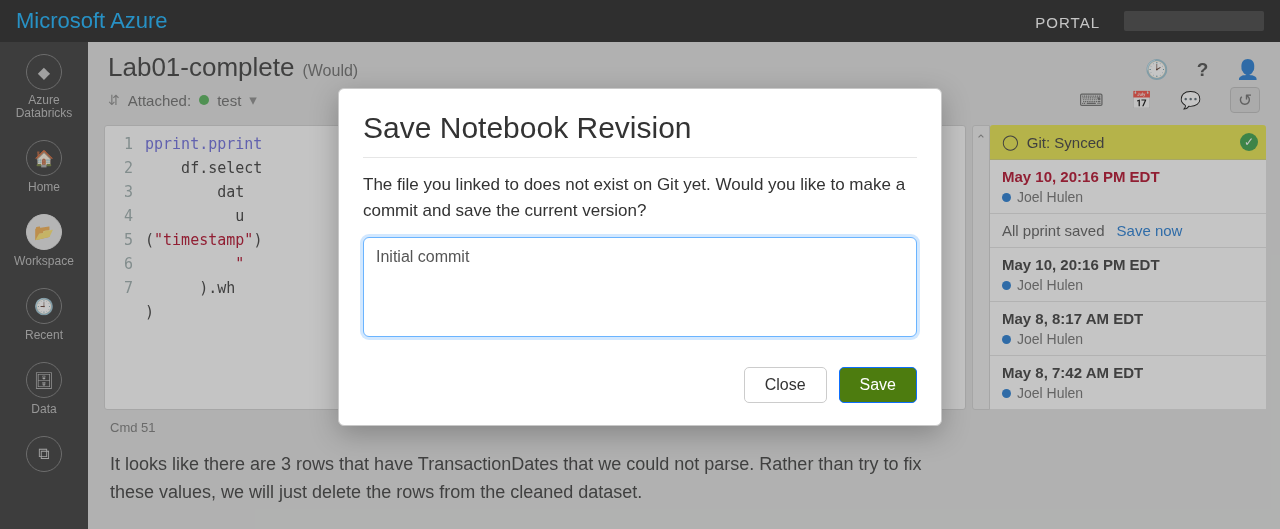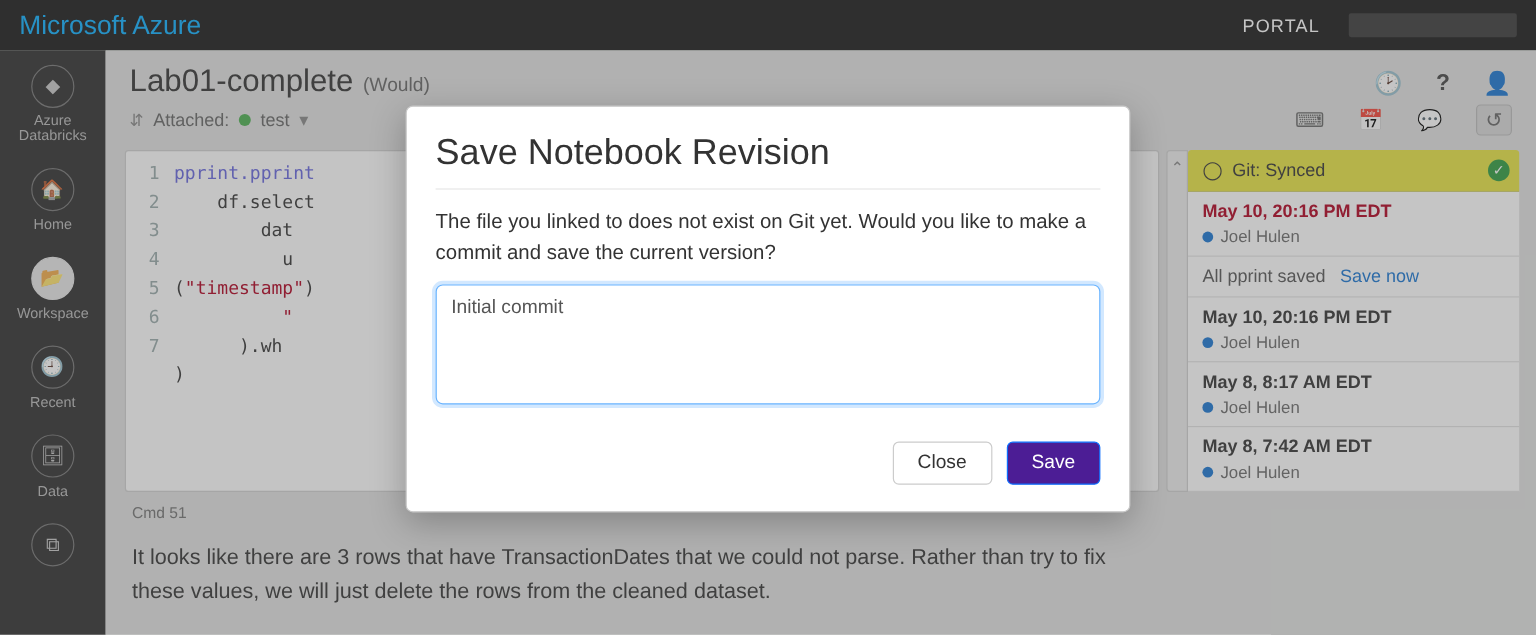--- a/index.html
+++ b/index.html
@@ -46,21 +46,21 @@
 .rev-saved .link { color: #1976d2; cursor: pointer; }
 .collapse-caret { width: 18px; background: #ededed; border: 1px solid #d0d0d0; border-radius: 3px 0 0 3px; display: flex; align-items: flex-start; justify-content: center; color: #888; margin: 4px 0 0 0; font-size: 13px; padding-top: 6px; cursor: pointer; }
 .overlay { position: absolute; inset: 0; background: rgba(90,90,90,0.35); display: flex; align-items: flex-start; justify-content: center; }
 .modal { margin-top: 88px; width: 604px; background: #fff; border: 1px solid #c8c8c8; border-radius: 6px; box-shadow: 0 8px 28px rgba(0,0,0,0.25); padding: 22px 24px; }
 .modal h1 { font-size: 30px; font-weight: 400; color: #333; margin-bottom: 12px; }
 .modal hr { border: none; border-top: 1px solid #e6e6e6; margin: 6px 0 14px; }
 .modal p { font-size: 17px; color: #333; line-height: 1.5; margin-bottom: 14px; }
 .modal textarea { width: 100%; height: 100px; border: 1px solid #6ab4ff; box-shadow: 0 0 0 3px rgba(106,180,255,0.3); border-radius: 6px; padding: 10px 12px; font-size: 16px; font-family: inherit; color: #555; outline: none; resize: none; }
 .modal .buttons { display: flex; justify-content: flex-end; gap: 12px; margin-top: 26px; }
 .btn { padding: 8px 20px; font-size: 16px; border-radius: 5px; cursor: pointer; border: 1px solid #ccc; background: #fff; color: #333; }
-.btn.primary { background: #4c1d95; border-color: #0d6efd; color: #fff; }
+.btn.primary { background: #4d7c0f; border-color: #0d6efd; color: #fff; }
 </style>
 </head>
 <body>
 
 <div class="topbar">
   <div class="brand"><span class="az">Microsoft Azure</span></div>
   <div class="topbar-right">
     <div class="portal">PORTAL</div>
     <div class="user-blur"></div>
   </div>

